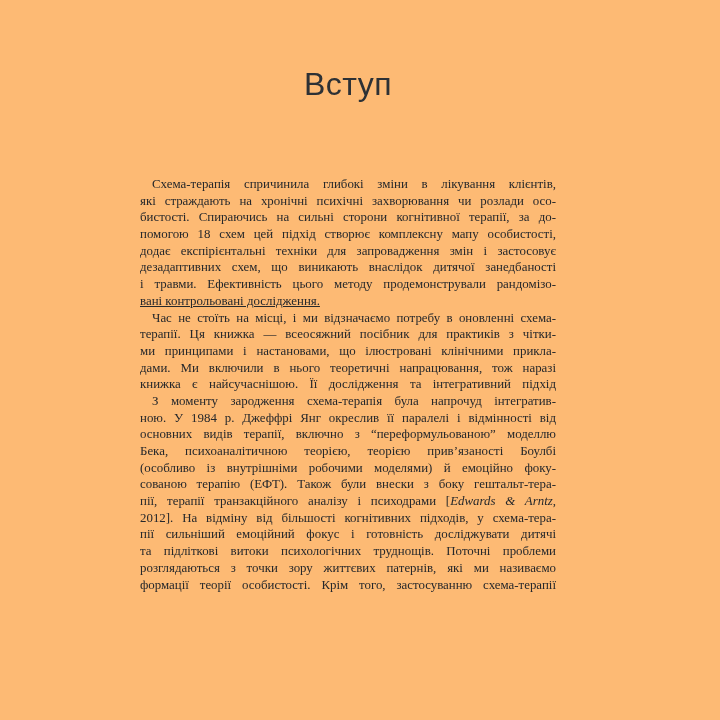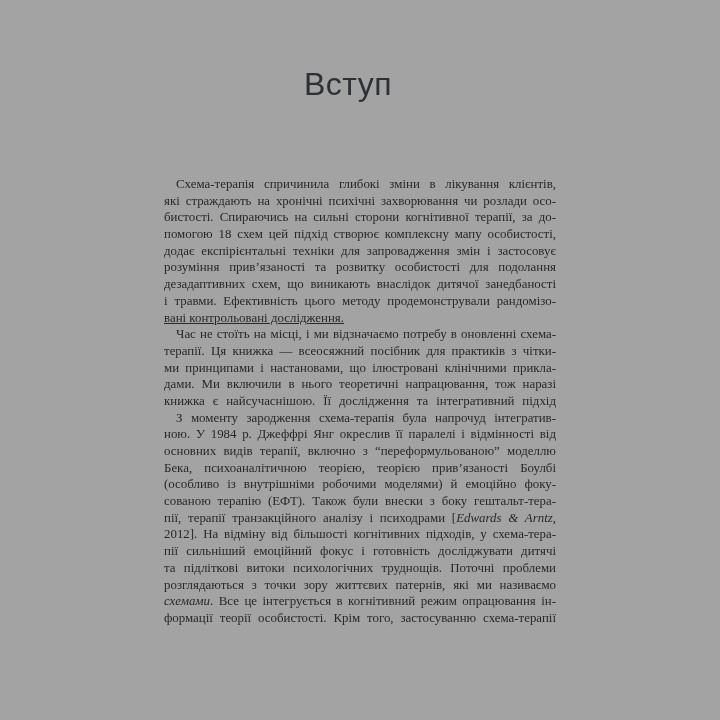--- a/index.html
+++ b/index.html
@@ -4,21 +4,21 @@
 <style>
   html, body {
     margin: 0;
     padding: 0;
     background: #ffffff;
   }
   .page {
     position: relative;
     width: 720px;
     height: 720px;
-    background: #a3a3a3;
+    background: #fdba74;
     overflow: hidden;
   }
   .chapter-title {
     position: absolute;
     top: 66px;
     left: 140px;
     width: 416px;
     margin: 0;
     text-align: center;
     font-family: "Liberation Sans", sans-serif;
@@ -41,21 +41,20 @@
   .para {
     margin: 0;
   }
   .line {
     height: 16.7px;
     overflow: hidden;
     text-align: justify;
     text-align-last: justify;
     -moz-text-align-last: justify;
     white-space: normal;
-    margin-left: 24px;
   }
   .line.first {
     text-indent: 12px;
   }
   .line.last {
     text-align-last: left;
     text-decoration: underline;
     -moz-text-align-last: left;
   }
   .it {
@@ -67,21 +66,20 @@
 
 <div class="page">
   <h1 class="chapter-title">Вступ</h1>
   <div class="text-block" id="text-block">
       <div class="para">
         <div class="line first">Схема-терапія спричинила глибокі зміни в лікування клієнтів,</div>
         <div class="line">які страждають на хронічні психічні захворювання чи розлади осо-</div>
         <div class="line">бистості. Спираючись на сильні сторони когнітивної терапії, за до-</div>
         <div class="line">помогою 18 схем цей підхід створює комплексну мапу особистості,</div>
         <div class="line">додає експірієнтальні техніки для запровадження змін і застосовує</div>
-        <div class="line">розуміння прив’язаності та розвитку особистості для подолання</div>
         <div class="line">дезадаптивних схем, що виникають внаслідок дитячої занедбаності</div>
         <div class="line">і травми. Ефективність цього методу продемонстрували рандомізо-</div>
         <div class="line last">вані контрольовані дослідження.</div>
       </div>
       <div class="para">
         <div class="line first">Час не стоїть на місці, і ми відзначаємо потребу в оновленні схема-</div>
         <div class="line">терапії. Ця книжка — всеосяжний посібник для практиків з чітки-</div>
         <div class="line">ми принципами і настановами, що ілюстровані клінічними прикла-</div>
         <div class="line">дами. Ми включили в нього теоретичні напрацювання, тож наразі</div>
         <div class="line">книжка є найсучаснішою. Її дослідження та інтегративний підхід</div>
@@ -91,17 +89,16 @@
         <div class="line">ною. У 1984 р. Джеффрі Янг окреслив її паралелі і відмінності від</div>
         <div class="line">основних видів терапії, включно з “переформульованою” моделлю</div>
         <div class="line">Бека, психоаналітичною теорією, теорією прив’язаності Боулбі</div>
         <div class="line">(особливо із внутрішніми робочими моделями) й емоційно фоку-</div>
         <div class="line">сованою терапію (ЕФТ). Також були внески з боку гештальт-тера-</div>
         <div class="line"><span>пії, терапії транзакційного аналізу і психодрами [</span><span class="it">Edwards &amp; Arntz</span><span>,</span></div>
         <div class="line">2012]. На відміну від більшості когнітивних підходів, у схема-тера-</div>
         <div class="line">пії сильніший емоційний фокус і готовність досліджувати дитячі</div>
         <div class="line">та підліткові витоки психологічних труднощів. Поточні проблеми</div>
         <div class="line">розглядаються з точки зору життєвих патернів, які ми називаємо</div>
-        <div class="line"><span class="it">схемами</span><span>. Все це інтегрується в когнітивний режим опрацювання ін-</span></div>
         <div class="line">формації теорії особистості. Крім того, застосуванню схема-терапії</div>
       </div>
     </div>
 </div>
 
 </body></html>

